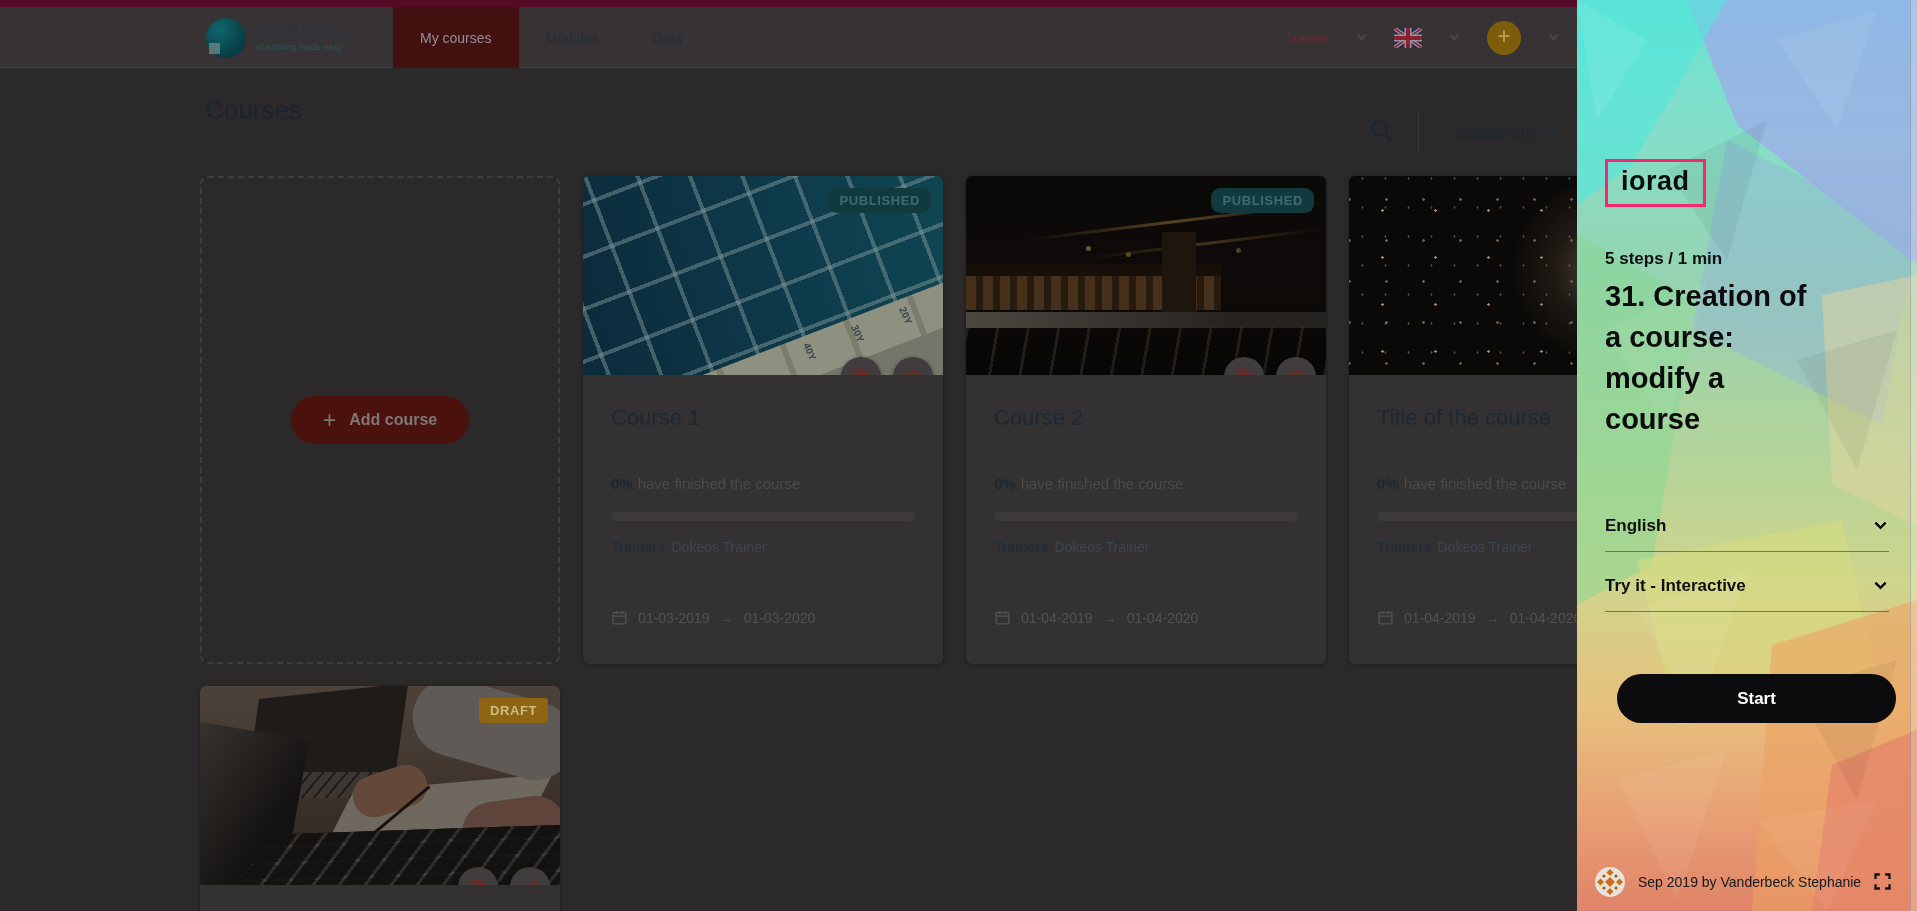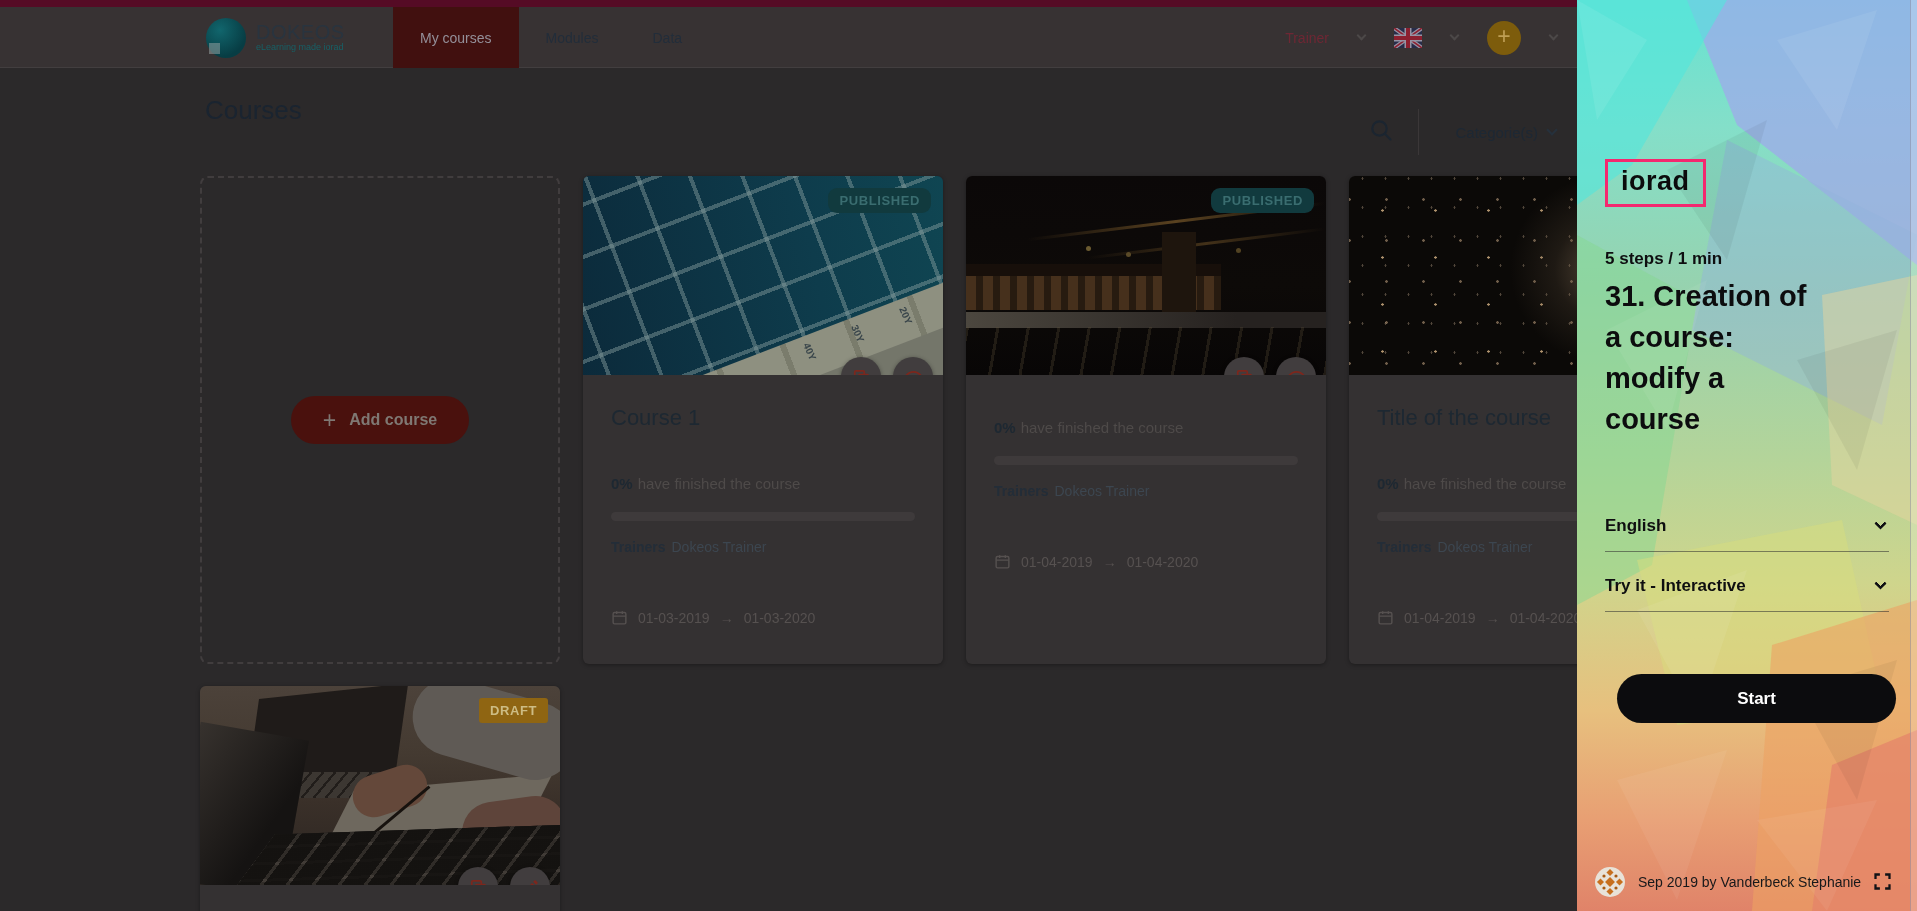--- a/index.html
+++ b/index.html
@@ -140,21 +140,21 @@
 <div class="screen">
 
   <div class="main">
     <div class="topstrip"></div>
 
     <header class="nav">
       <div class="brand">
         <span class="logo-circle"></span>
         <span class="brand-text">
           <span class="brand-name">DOKEOS</span>
-          <span class="brand-tagline">eLearning made iorad</span>
+          <span class="brand-tagline">eLearning made easy</span>
         </span>
       </div>
       <nav class="tabs">
         <a class="tab active">My courses</a>
         <a class="tab">Modules</a>
         <a class="tab">Data</a>
       </nav>
       <div class="nav-right">
         <span class="trainer-label">Trainer</span>
         <span class="caret"></span>
@@ -259,20 +259,21 @@
           </span>
           <span class="action">
             <svg width="21" height="21" viewBox="0 0 24 24">
               <path d="M2 12s4-6.5 10-6.5S22 12 22 12s-4 6.5-10 6.5S2 12 2 12z" fill="none" stroke="#7c271d" stroke-width="2"></path>
               <circle cx="12" cy="12" r="3" fill="#7c271d"></circle>
             </svg>
           </span>
         </div>
       </div>
       <div class="card-body">
+        <h2 class="card-title">Course 2</h2>
         <div class="stats">
           <b>0%</b><span>have finished the course</span>
         </div>
         <div class="progress"></div>
         <div class="trainers">
           <b>Trainers</b><span>Dokeos Trainer</span>
         </div>
         <div class="dates">
           <svg width="17" height="17" viewBox="0 0 24 24" fill="none" stroke="#565150" stroke-width="2">
             <rect x="3" y="5" width="18" height="16" rx="2"></rect>

